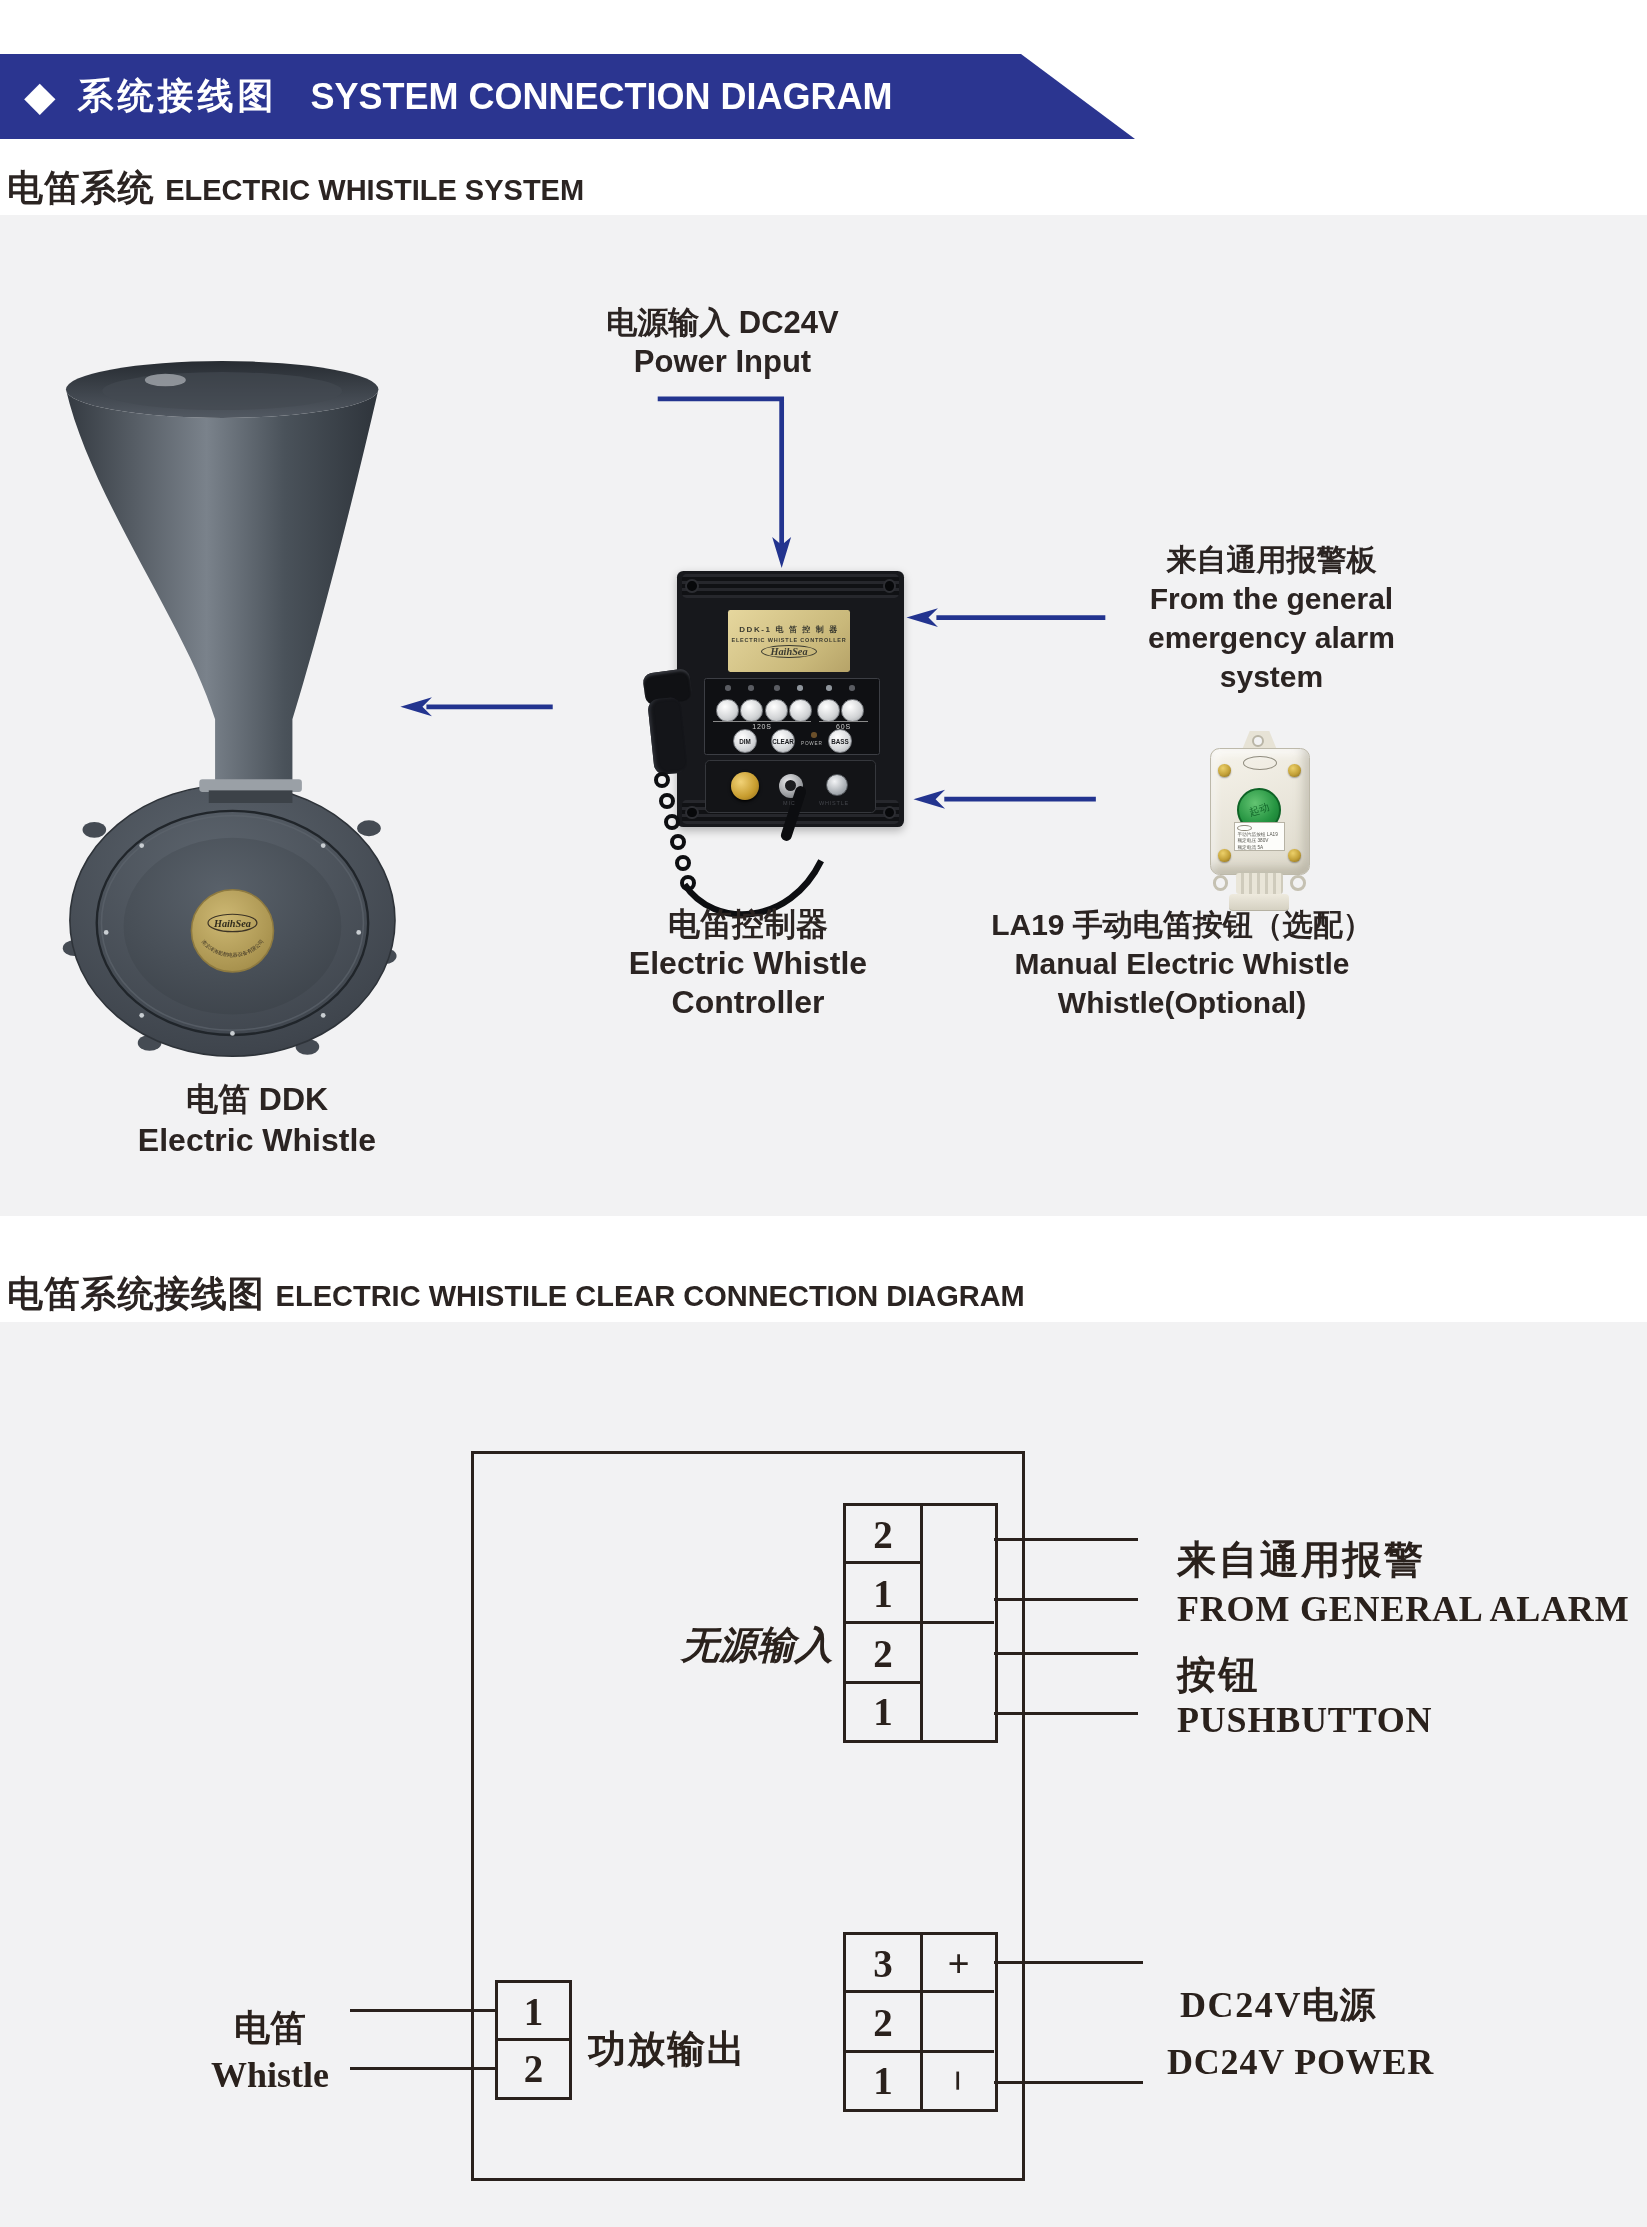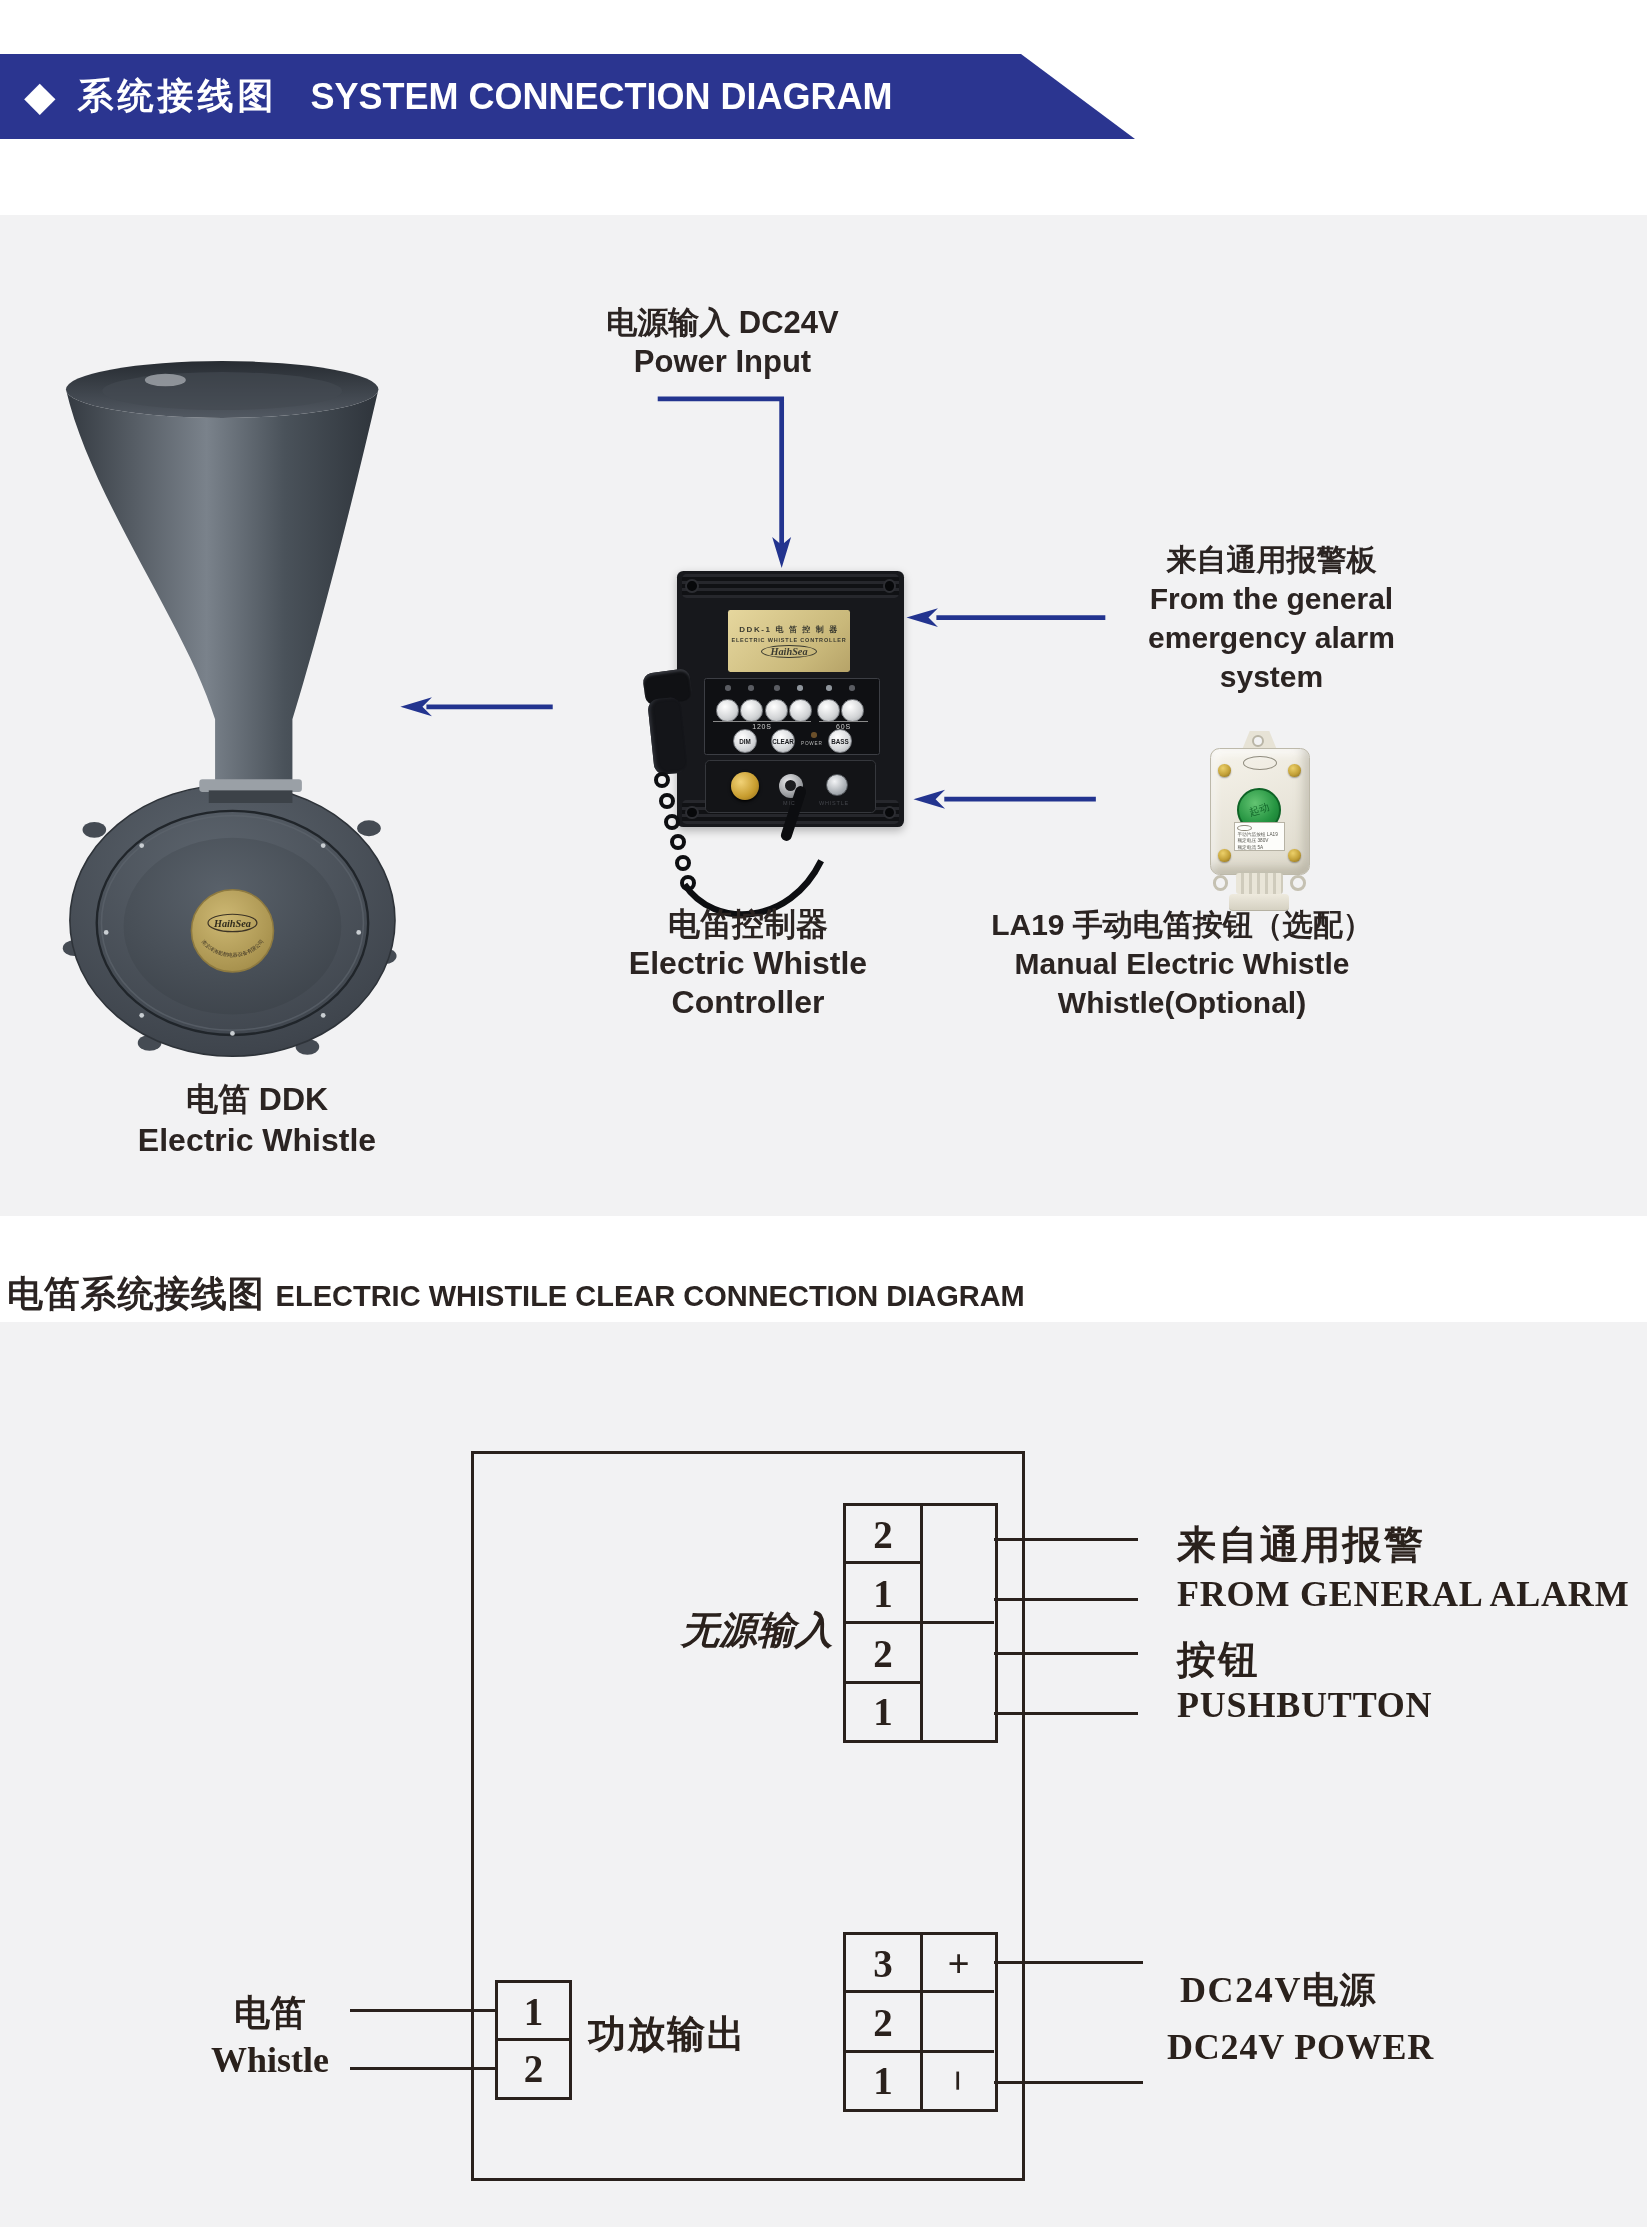--- a/index.html
+++ b/index.html
@@ -20,21 +20,21 @@
   
   .panel{position:absolute;left:0;width:1647px;background:#f2f2f3;}
   
   .cap{position:absolute;text-align:center;font-weight:600;color:#2b2422;}
   
   .ink{background:#2a211c;}
   .dbox{position:absolute;border:3.2px solid #2a211c;box-sizing:border-box;}
   .cellnum{position:absolute;display:flex;align-items:center;justify-content:center;
            font-family:"Liberation Serif",serif;font-size:39px;font-weight:600;color:#2a211c;}
   .wire{position:absolute;height:3.2px;background:#2a211c;}
-  .slabel{position:absolute;font-family:"Liberation Serif",serif;color:#2a211c;white-space:nowrap;}
+  .slabel{position:absolute;font-family:"Liberation Serif",serif;color:#2a211c;white-space:nowrap;margin-top:15px;}
   .vrot{display:inline-block;transform:rotate(90deg);}
   
   #ctrl{position:absolute;left:677px;top:356px;width:227px;height:256px;background:#17181c;border-radius:6.3px;
         box-shadow:0 3.2px 8px rgba(0,0,0,.25);}
   #ctrl .ribs{position:absolute;left:4.7px;right:4.7px;height:24px;
        background:repeating-linear-gradient(180deg,#26272c 0 3.2px,#101114 3.2px 7px);border-radius:4.7px;}
   #ctrl .screw{position:absolute;width:9.5px;height:9.5px;border-radius:50%;background:#07080a;border:2.4px solid #2c2d32;}
   #goldlabel{position:absolute;left:51px;top:39px;width:122px;height:62px;
        background:linear-gradient(135deg,#e6d79e,#c9b87a 70%,#b6a368);border-radius:2.4px;
        display:flex;flex-direction:column;align-items:center;justify-content:center;color:#3a3a30;}
@@ -86,20 +86,24 @@
 <body>
 
 <div id="page">
 
   <div id="banner" style="background:#2b3590;">
     <span class="dia">◆</span>
     <span class="zh">系统接线图</span>
     <span class="en">SYSTEM CONNECTION DIAGRAM</span>
   </div>
 
+  <div class="sec-title" style="top:164px;">
+    <span class="zh">电笛系统</span>
+    <span class="en">ELECTRIC WHISTILE SYSTEM</span>
+  </div>
 
   <div class="panel" style="top:215px;height:1001px;">
 
     <svg class="abs" style="left:47px;top:133px;" width="363" height="719" viewBox="0 0 460 910">
       <defs>
         <linearGradient id="bellGrad" x1="0" y1="0" x2="1" y2="0">
           <stop offset="0" stop-color="#343a41"></stop>
             <stop offset="0.45" stop-color="#7a828b"></stop>
           <stop offset="0.7" stop-color="#4a525a"></stop>
             <stop offset="1" stop-color="#2e343b"></stop>

